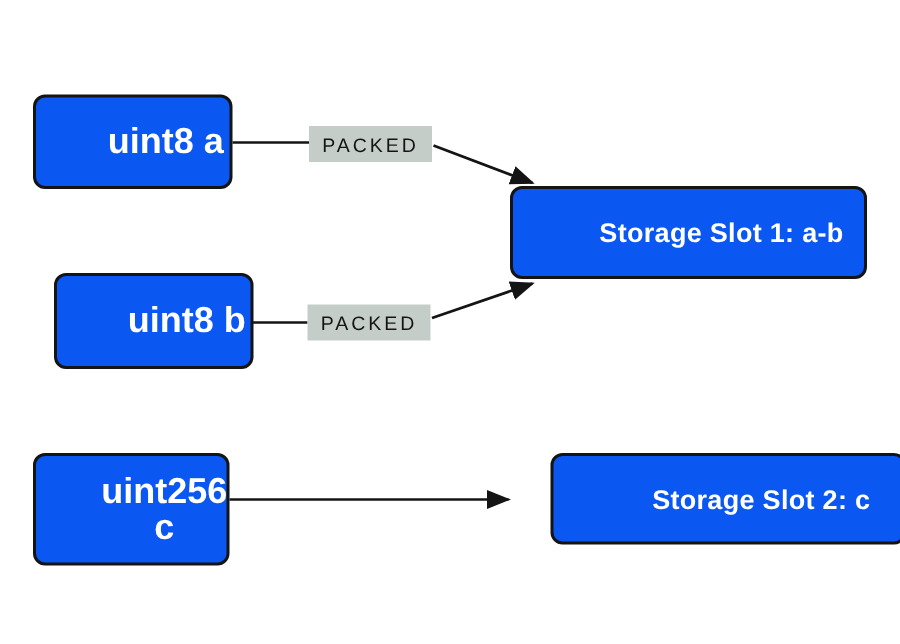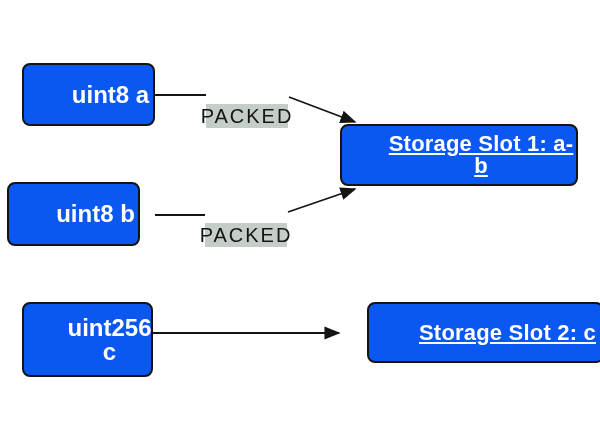--- a/index.html
+++ b/index.html
@@ -32,33 +32,32 @@
     color: var(--box-text, #ffffff);
     display: flex;
     align-items: center;
     justify-content: center;
     font-weight: bold;
     text-align: center;
     line-height: 1;
     padding-left: 44px;
   }
   .node.small { font-size: 24px; }
-  .node.wide  { font-size: 22px; letter-spacing: 0.2px; text-decoration: underline; }
+  .node.wide  { font-size: 18px; letter-spacing: 0.2px; }
   .edge-label {
     position: absolute;
     box-sizing: border-box;
     background: var(--label-fill, #c5cdc9);
     color: var(--label-text, #141414);
     display: flex;
     align-items: center;
     justify-content: center;
-    font-size: 20px;
+    font-size: 13px;
     letter-spacing: 2px;
     line-height: 1;
-    margin-top: 20px;
   }
 </style>
 </head>
 <body>
 
 <div class="stage" style="--bg: #ffffff; --box-fill: #0b57f2; --box-border: #141414; --box-text: #ffffff; --label-fill: #c5cdc9; --label-text: #141414;">
 
   <svg id="arrow-layer" class="arrow-layer" viewBox="0 0 600 429" xmlns="http://www.w3.org/2000/svg">
     <defs>
       <marker id="arrowhead" viewBox="0 0 10 10" refX="9" refY="5" markerWidth="9" markerHeight="9" orient="auto-start-reverse">
@@ -67,21 +66,21 @@
     </defs>
   <line x1="155" y1="95" x2="206" y2="95" stroke="#141414" stroke-width="1.8"></line>
       <line x1="289" y1="97" x2="355" y2="122" stroke="#141414" stroke-width="1.8" marker-end="url(#arrowhead)"></line>
       <line x1="155" y1="215" x2="205" y2="215" stroke="#141414" stroke-width="1.8"></line>
       <line x1="288" y1="212" x2="355" y2="189" stroke="#141414" stroke-width="1.8" marker-end="url(#arrowhead)"></line>
       <line x1="153" y1="333" x2="339" y2="333" stroke="#141414" stroke-width="1.8" marker-end="url(#arrowhead)"></line>
     </svg>
 
   <div class="node small" style="left: 22px; top: 63px; width: 133px; height: 63px;">uint8 a</div>
 
-  <div class="node small" style="left: 7px; top: 182px; width: 133px; height: 64px;">uint8 b</div>
+  <div class="node small" style="left: 36px; top: 182px; width: 133px; height: 64px;">uint8 b</div>
 
   <div class="node small" style="left: 22px; top: 302px; width: 131px; height: 75px;">uint256 c</div>
 
   <div class="node wide" style="left: 340px; top: 124px; width: 238px; height: 62px;">Storage Slot 1: a-b</div>
 
   <div class="node wide" style="left: 341px; top: 302px; width: 237px; height: 61px; margin-left: 26px;">Storage Slot 2: c</div>
 
   <div class="edge-label" style="left: 206px; top: 84px; width: 82px; height: 24px;">PACKED</div>
 
   <div class="edge-label" style="left: 205px; top: 203px; width: 82px; height: 24px;">PACKED</div>

